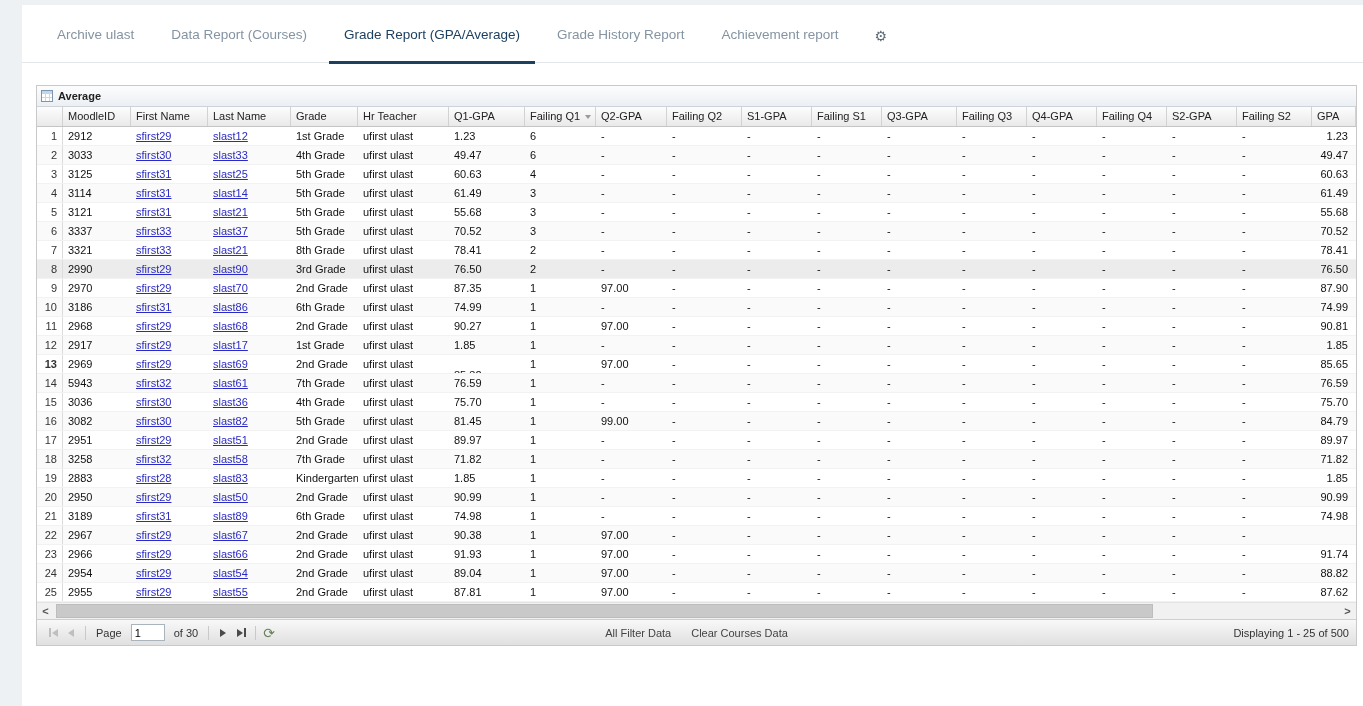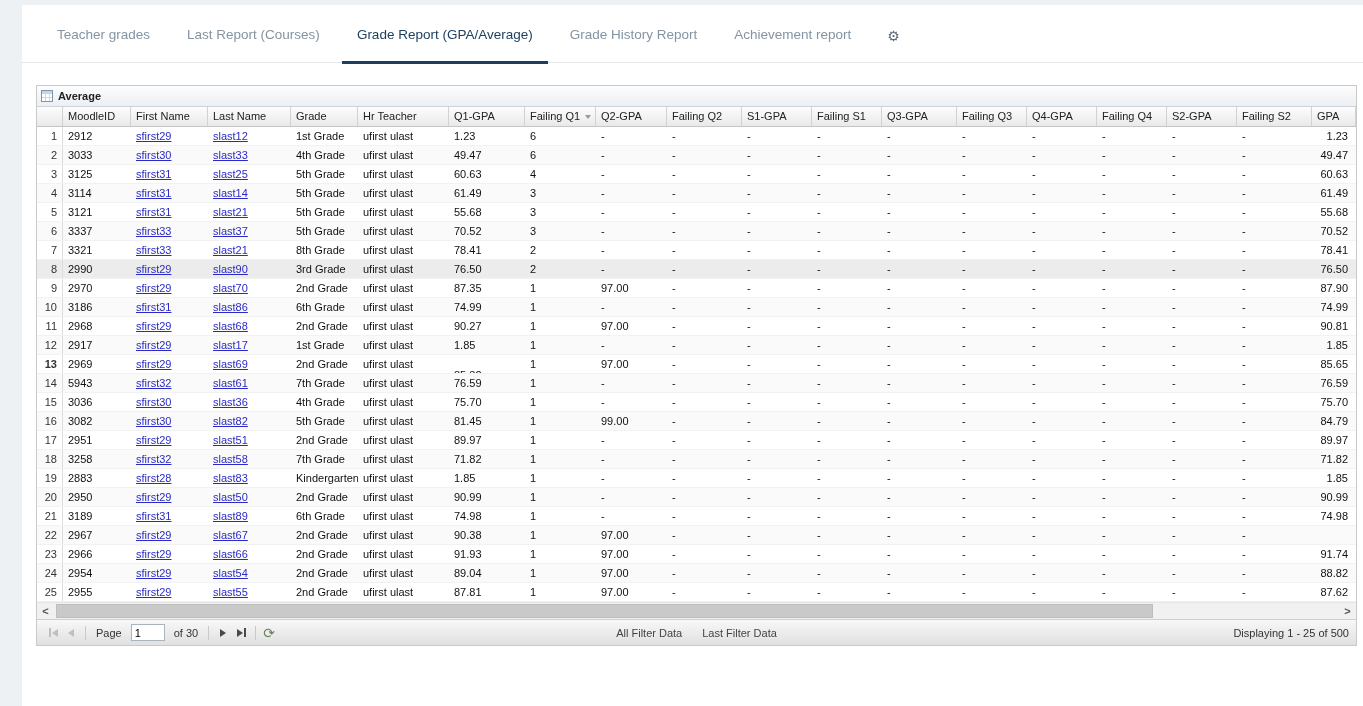--- a/index.html
+++ b/index.html
@@ -76,22 +76,22 @@
 </style>
 </head>
 <body>
 
 <div class="page">
   <div class="top-strip"></div>
   <div class="left-strip"></div>
   <div class="content">
 
     <div class="tabbar">
-      <div class="tab">Teacher grades</div>
-      <div class="tab">Last Report (Courses)</div>
+      <div class="tab">Archive ulast</div>
+      <div class="tab">Data Report (Courses)</div>
       <div class="tab active">Grade Report (GPA/Average)</div>
       <div class="tab">Grade History Report</div>
       <div class="tab">Achievement report</div>
       <div class="gear">⚙</div>
     </div>
 
     <div class="panel">
 
       <div class="panel-header">
         <svg width="12" height="12">
@@ -719,21 +719,21 @@
         </div>
         <div class="pg-btn">
           <span class="tri-r"></span>
           <span class="bar"></span>
         </div>
         <div class="pg-sep"></div>
         <span class="refresh">⟳</span>
 
         <div class="pg-center">
           <span class="pg-filter">All Filter Data</span>
-          <span class="pg-filter">Last Filter Data</span>
+          <span class="pg-filter">Clear Courses Data</span>
         </div>
 
         <span class="pg-displaying">Displaying 1 - 25 of 500</span>
       </div>
 
     </div>
   </div>
 </div>
 
 </body></html>

